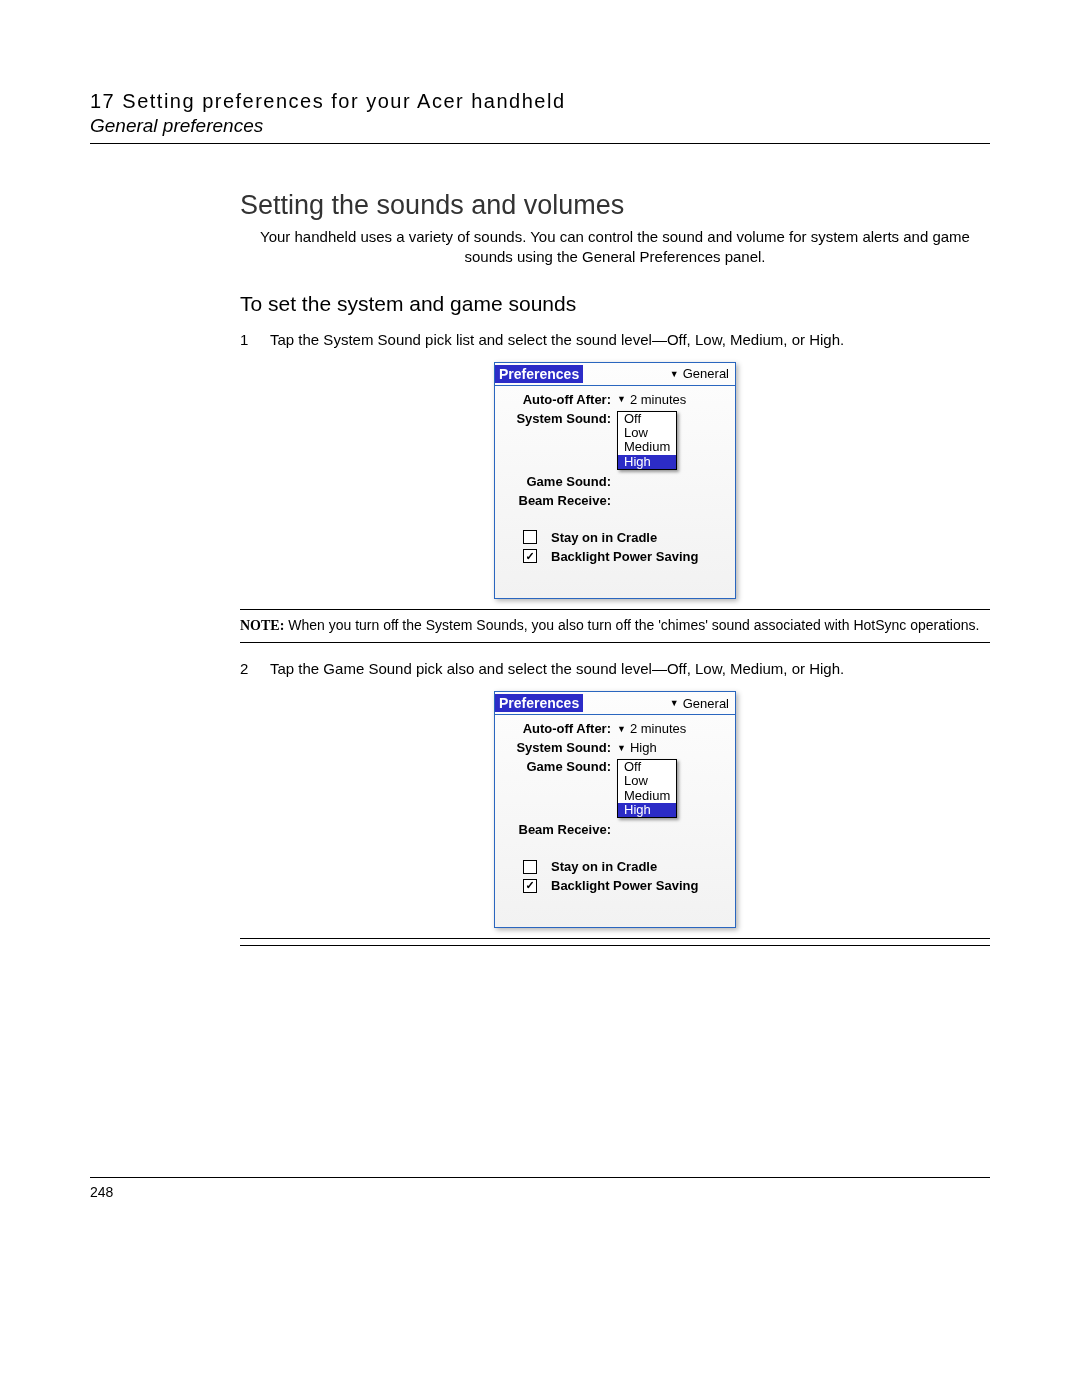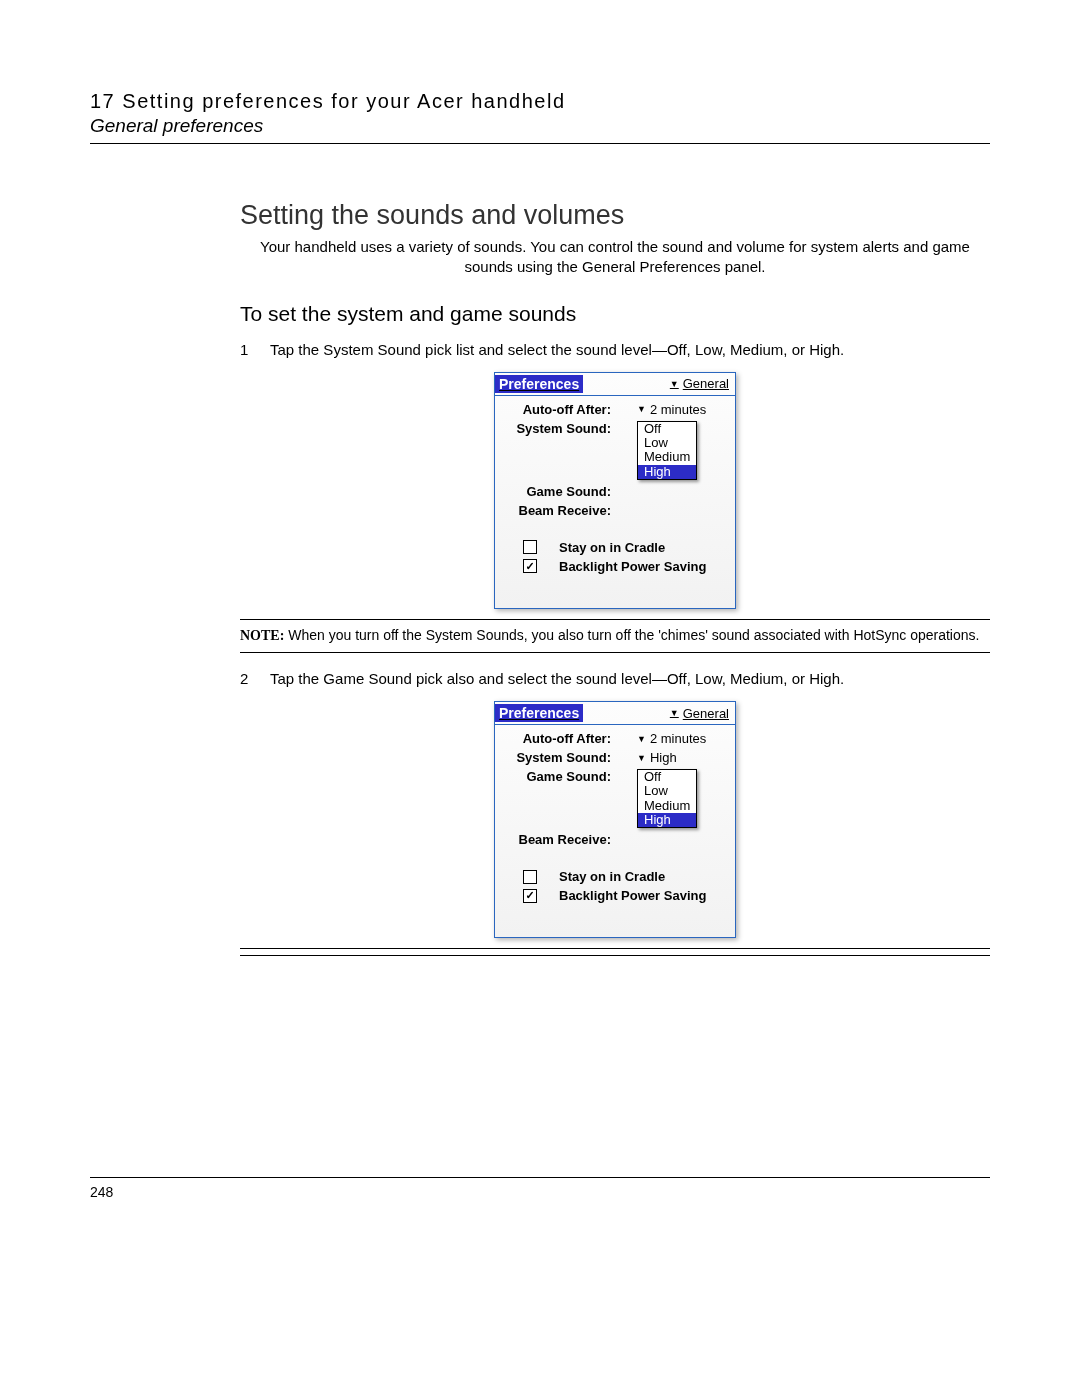--- a/index.html
+++ b/index.html
@@ -33,21 +33,21 @@
     font-size: 19px;
     margin-top: 2px;
   }
   .content {
     margin-left: 150px;
   }
   h1.section {
     font-weight: 400;
     font-size: 27px;
     color: #333;
-    margin: 16px 0 6px 0;
+    margin: 6px 0 6px 0;
   }
   .intro {
     font-size: 15px;
     line-height: 1.35;
     margin-bottom: 24px;
     text-align: center;
   }
   h2.sub {
     font-weight: 400;
     font-size: 21px;
@@ -74,41 +74,39 @@
     padding: 0 0 30px 0;
     font-family: "Lucida Grande", Geneva, sans-serif;
     font-size: 13px;
   }
   .palmhead {
     display: flex;
     align-items: center;
     justify-content: space-between;
     padding: 2px 6px 2px 0;
     border-bottom: 1px solid #2a66bf;
-    text-decoration: underline;
   }
   .palmhead .title {
     background: #2c2cc7;
     color: #fff;
     font-weight: bold;
     padding: 1px 4px;
     font-size: 14px;
   }
   .palmhead .dropdown {
     display: inline-flex;
     align-items: center;
     gap: 4px;
   }
   .tri { font-size: 9px; }
   .palmbody { padding: 6px 8px 0 8px; }
   .prow {
     display: flex;
     align-items: flex-start;
     margin-bottom: 4px;
-    gap: 20px;
   }
   .plabel {
     width: 108px;
     text-align: right;
     font-weight: bold;
     padding-right: 6px;
     font-size: 13px;
   }
   .pval { display: inline-flex; align-items: center; gap: 4px; }
   .picklist {
@@ -123,21 +121,21 @@
   .picklist .sel {
     background: #2c2cc7;
     color: #fff;
   }
   .checks { margin-top: 22px; padding-left: 20px; }
   .chk {
     display: flex;
     align-items: center;
     font-weight: bold;
     font-size: 13px;
-    gap: 22px;
+    gap: 14px;
     margin-bottom: 4px;
   }
   .chkbox {
     width: 12px; height: 12px;
     border: 1.5px solid #000;
     display: inline-flex;
     align-items: center;
     justify-content: center;
     font-size: 11px;
     background: #fff;

